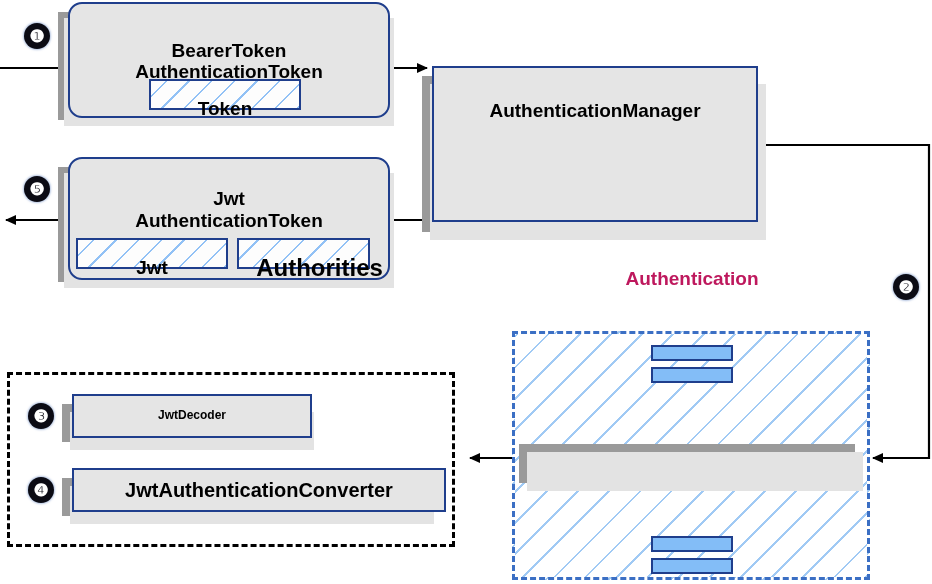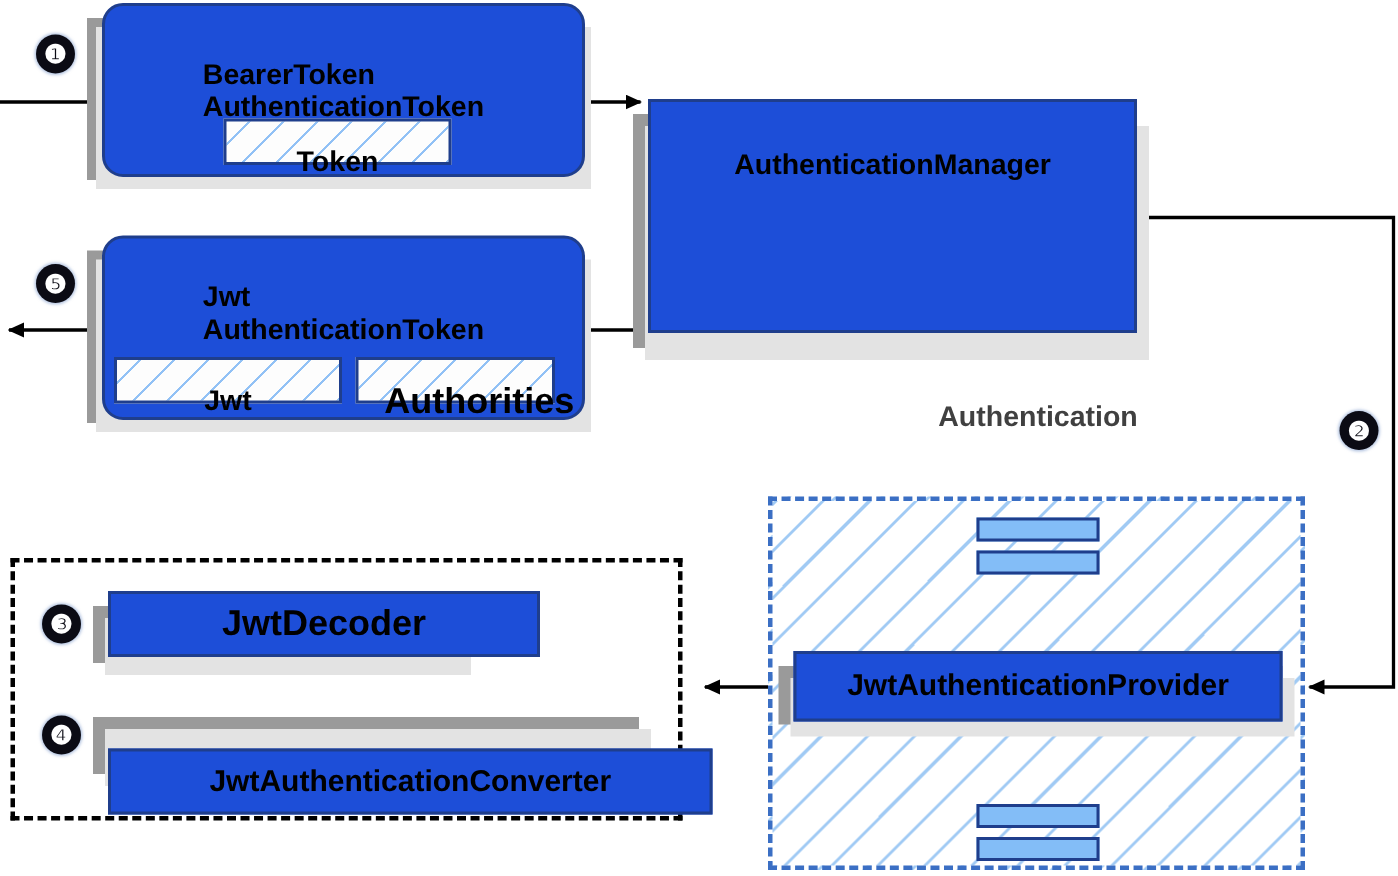--- a/index.html
+++ b/index.html
@@ -21,25 +21,25 @@
     position: absolute;
     left: 0;
     top: 0;
     width: 932px;
     height: 584px;
   }
   
   .box {
     position: absolute;
     box-sizing: border-box;
-    background: #1d4ed8;
+    background: #e5e5e5;
     border: 2px solid #1f3e8c;
     color: #000000;
     font-weight: bold;
-    text-align: left;
+    text-align: center;
     display: flex;
     align-items: center;
     justify-content: center;
     line-height: 1.12;
     z-index: 5;
   }
   .box.rounded { border-radius: 14px; }
   .shadow {
     position: absolute;
     z-index: 3;
@@ -108,21 +108,21 @@
     align-items: center;
     justify-content: center;
     z-index: 20;
     box-shadow: 0 0 2px 1px rgba(120,150,200,0.55);
     line-height: 1;
   }
   .label-text {
     position: absolute;
     font-weight: bold;
     text-align: center;
-    color: #404040;
+    color: #be185d;
     z-index: 10;
     line-height: 1.14;
   }
   .bar {
     position: absolute;
     box-sizing: border-box;
     background: #83bdf7;
     border: 2px solid #1f3e8c;
     z-index: 6;
   }
@@ -210,40 +210,37 @@
     <div style="margin-top:32px;">AuthenticationManager</div>
   </div>
 
   <div class="bar" style="left:651px; top:345px; width:82px; height:16px;"></div>
   <div class="bar" style="left:651px; top:367px; width:82px; height:16px;"></div>
 
   <div class="shadow" style="left:519px; top:444px; width:344px; height:47px;">
     <div class="s1" style="left:0; top:0; width:336px; height:39px;"></div>
     <div class="s2" style="left:8px; top:8px; width:336px; height:39px;"></div>
   </div>
-  <div class="box" style="left:529px; top:434px; width:326px; height:47px; font-size:20px;">
-    <span>JwtAuthenticationProvider</span>
-  </div>
 
   <div class="bar" style="left:651px; top:536px; width:82px; height:16px;"></div>
   <div class="bar" style="left:651px; top:558px; width:82px; height:16px;"></div>
 
   <div class="shadow" style="left:62px; top:404px; width:252px; height:46px;">
     <div class="s1" style="left:0; top:0; width:244px; height:38px;"></div>
     <div class="s2" style="left:8px; top:8px; width:244px; height:38px;"></div>
   </div>
-  <div class="box" style="left:72px; top:394px; width:288px; height:44px; font-size:24px;">
+  <div class="box" style="left:72px; top:394px; width:240px; height:44px; font-size:12px;">
     <span>JwtDecoder</span>
   </div>
 
   <div class="shadow" style="left:62px; top:478px; width:372px; height:46px;">
     <div class="s1" style="left:0; top:0; width:364px; height:38px;"></div>
     <div class="s2" style="left:8px; top:8px; width:364px; height:38px;"></div>
   </div>
-  <div class="box" style="left:72px; top:468px; width:403px; height:44px; font-size:20px;margin-top:31px;">
+  <div class="box" style="left:72px; top:468px; width:374px; height:44px; font-size:20px;">
     <span>JwtAuthenticationConverter</span>
   </div>
 
   <div class="badge" style="left:24px; top:23px;">
     <span>❶</span>
   </div>
   <div class="badge" style="left:24px; top:176px;">
     <span>❺</span>
   </div>
   <div class="badge" style="left:893px; top:274px;">

